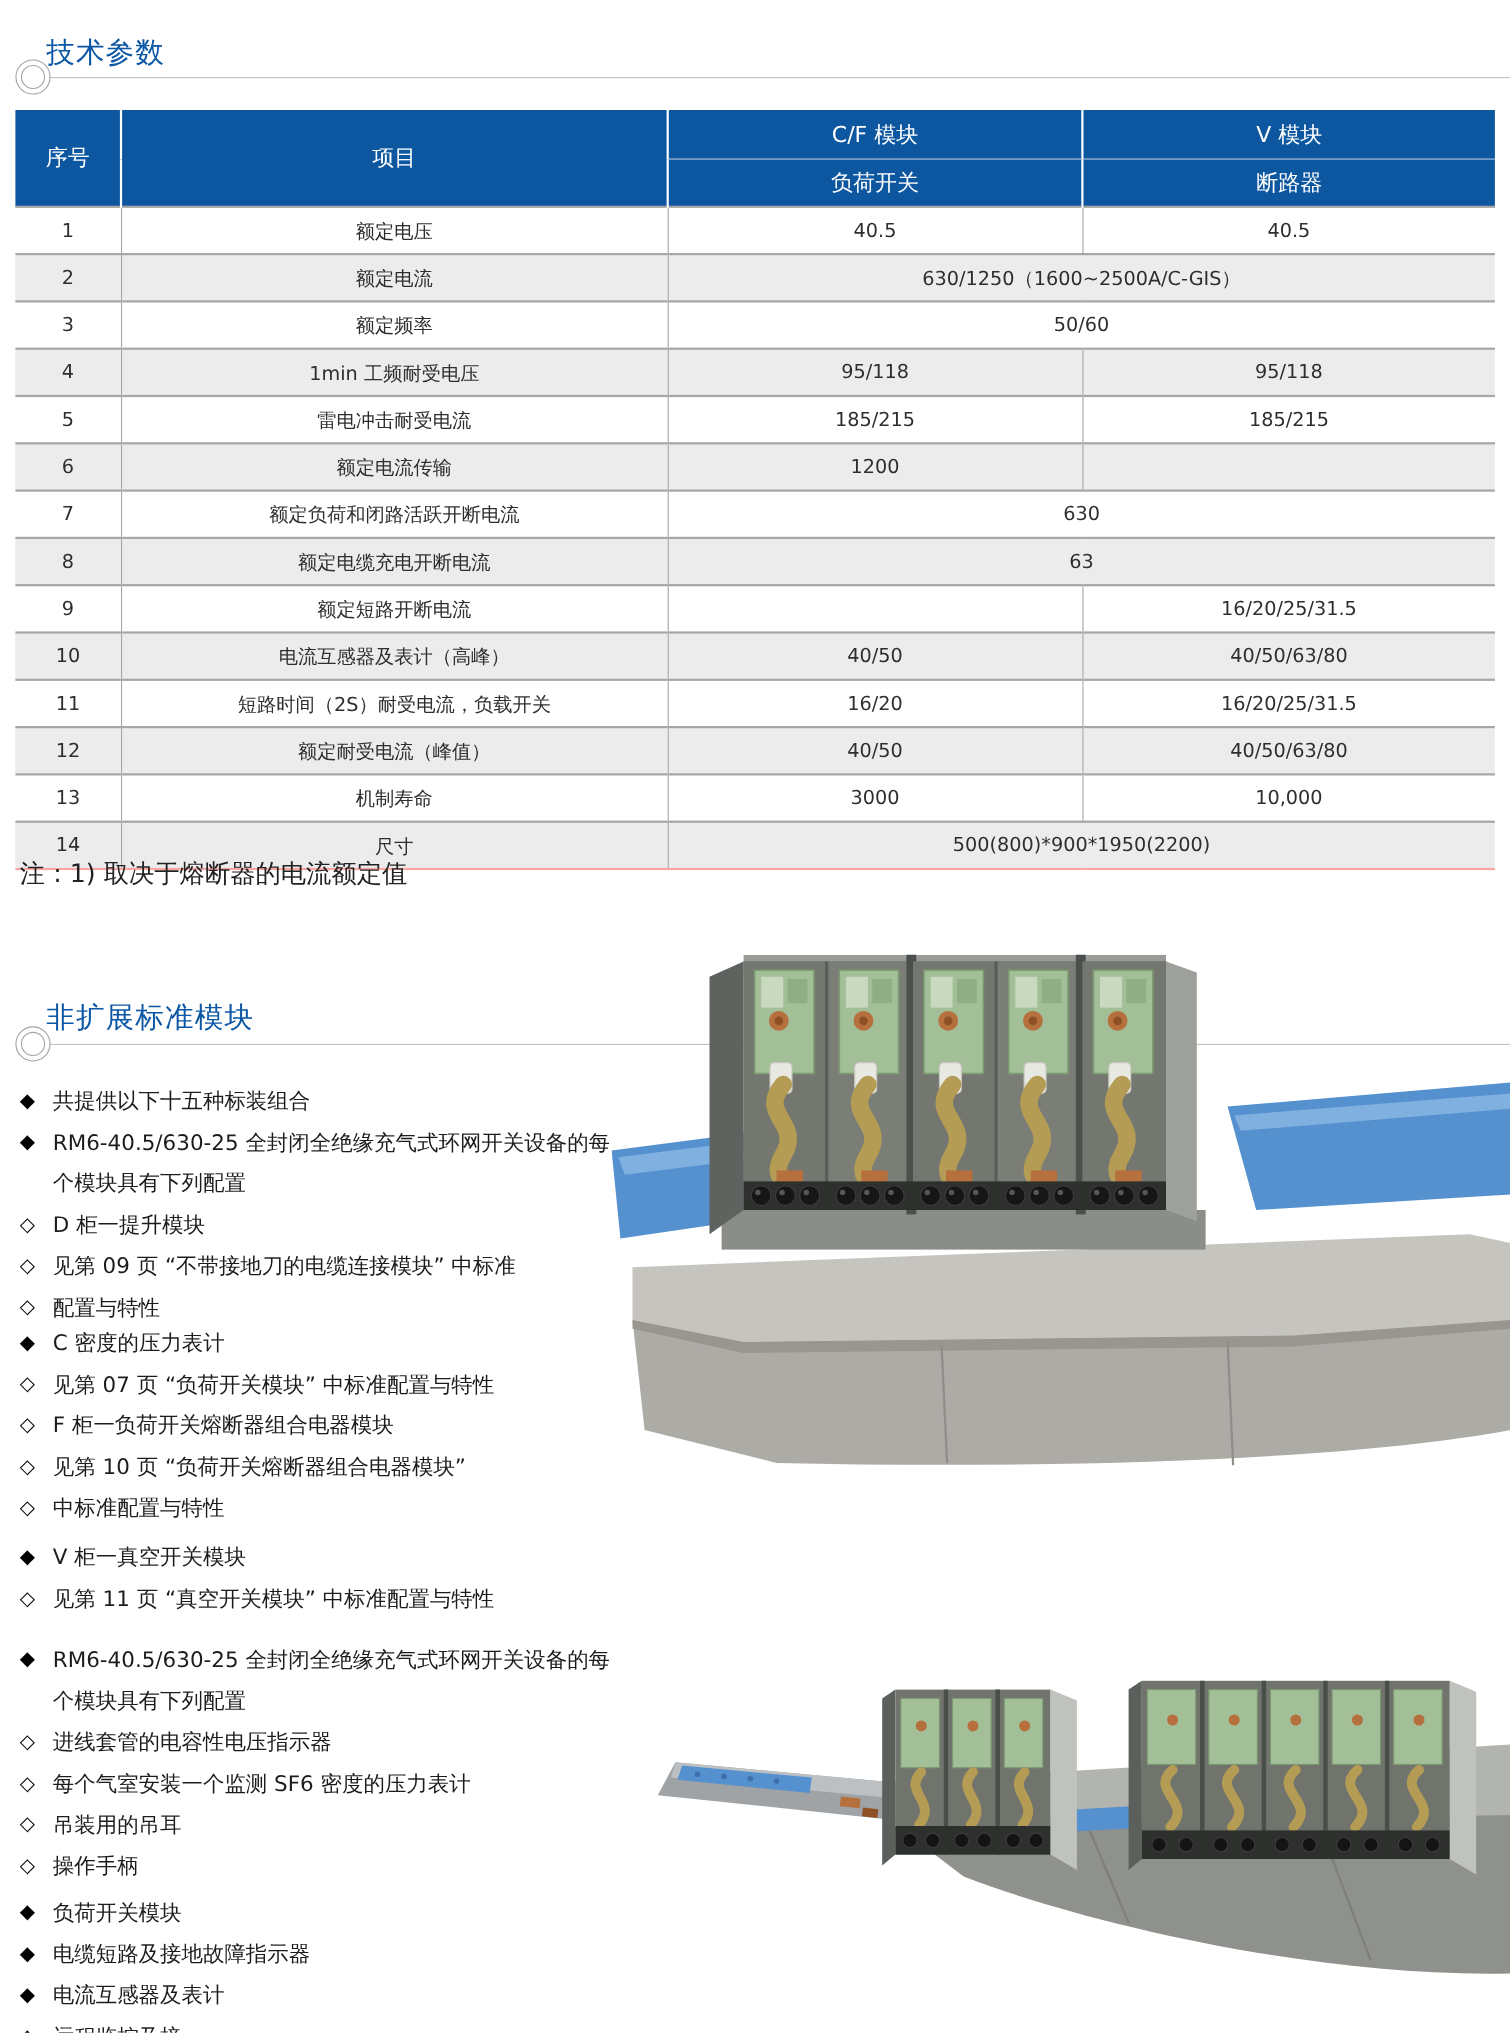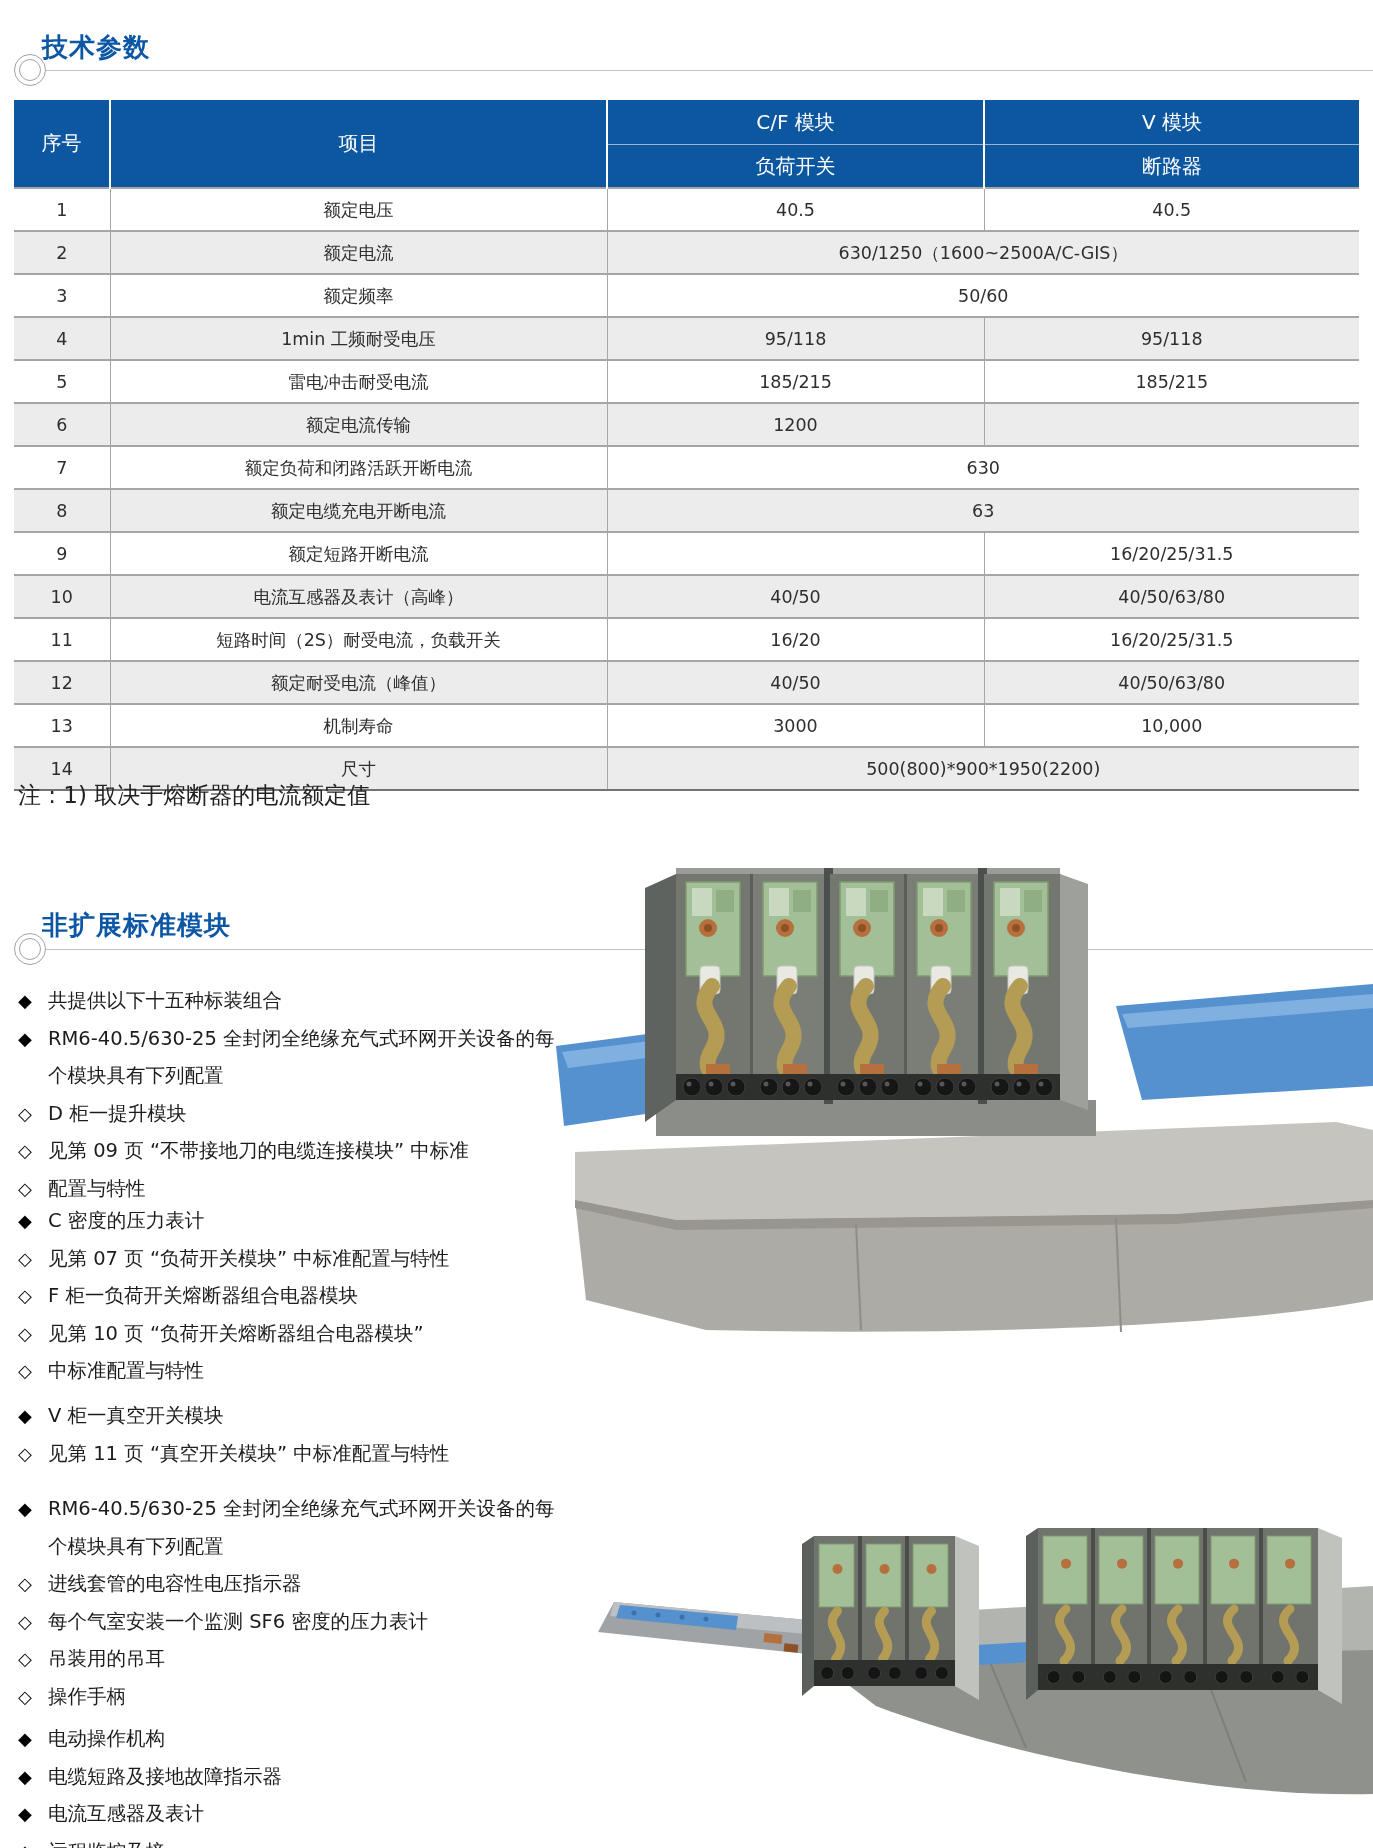--- a/index.html
+++ b/index.html
@@ -3,39 +3,39 @@
 <meta charset="utf-8">
 <style>
   html,body{margin:0;padding:0;}
   body{
     width:1373px;height:1848px;position:relative;background:#ffffff;
     font-family:"DejaVu Sans","Liberation Sans",sans-serif;
     overflow:hidden;
   }
   
   .sec-title{
-    position:absolute;left:42px;font-size:26px;font-weight:700;
+    position:absolute;left:42px;font-size:26px;font-weight:400;
     color:#0c57a5;letter-spacing:1px;white-space:nowrap;
   }
   .sec-rule{position:absolute;height:1px;background:#c3c3c3;right:0;}
   .sec-circle{
     position:absolute;width:32px;height:32px;border:1px solid #a3a3a3;
     border-radius:50%;background:#fff;box-sizing:border-box;
   }
   .sec-circle::after{
     content:"";position:absolute;left:4px;top:4px;width:22px;height:22px;
     border:1px solid #a3a3a3;border-radius:50%;box-sizing:border-box;background:#fff;
   }
   #title1{top:30px;} #rule1{top:70px;left:31px;} #circle1{top:54px;left:14px;}
   #title2{top:908px;text-align:right;} #rule2{top:949px;left:31px;} #circle2{top:933px;left:14px;}
   
   #param-table{
     position:absolute;left:14px;top:100px;width:1345px;
     border-collapse:collapse;table-layout:fixed;
-    border-bottom:2px solid #737373;
+    border-bottom:2px solid #fca5a5;
   }
   #param-table th,#param-table td{padding:0;text-align:center;vertical-align:middle;}
   #param-table thead th{
     background:#0d57a1;color:#ffffff;font-weight:400;font-size:20px;
   }
   #param-table thead tr.top th{height:44px;}
   #param-table thead tr.sub th{height:42px;}
   th.wsep{border-left:2px solid #ffffff;}
   tr.sub th{border-top:1px solid #9db4d4;}
   #param-table tbody td{
@@ -256,21 +256,21 @@
       <span class="b-text">吊装用的吊耳</span>
     </div>
     <div class="b-item">
       <span class="b-mark">◇</span>
       <span class="b-text">操作手柄</span>
     </div>
   </div>
 <div id="bgroup-4" class="bullet-group">
     <div class="b-item">
       <span class="b-mark">◆</span>
-      <span class="b-text">电动操作机构</span>
+      <span class="b-text">负荷开关模块</span>
     </div>
     <div class="b-item">
       <span class="b-mark">◆</span>
       <span class="b-text">电缆短路及接地故障指示器</span>
     </div>
     <div class="b-item">
       <span class="b-mark">◆</span>
       <span class="b-text">电流互感器及表计</span>
     </div>
     <div class="b-item">

